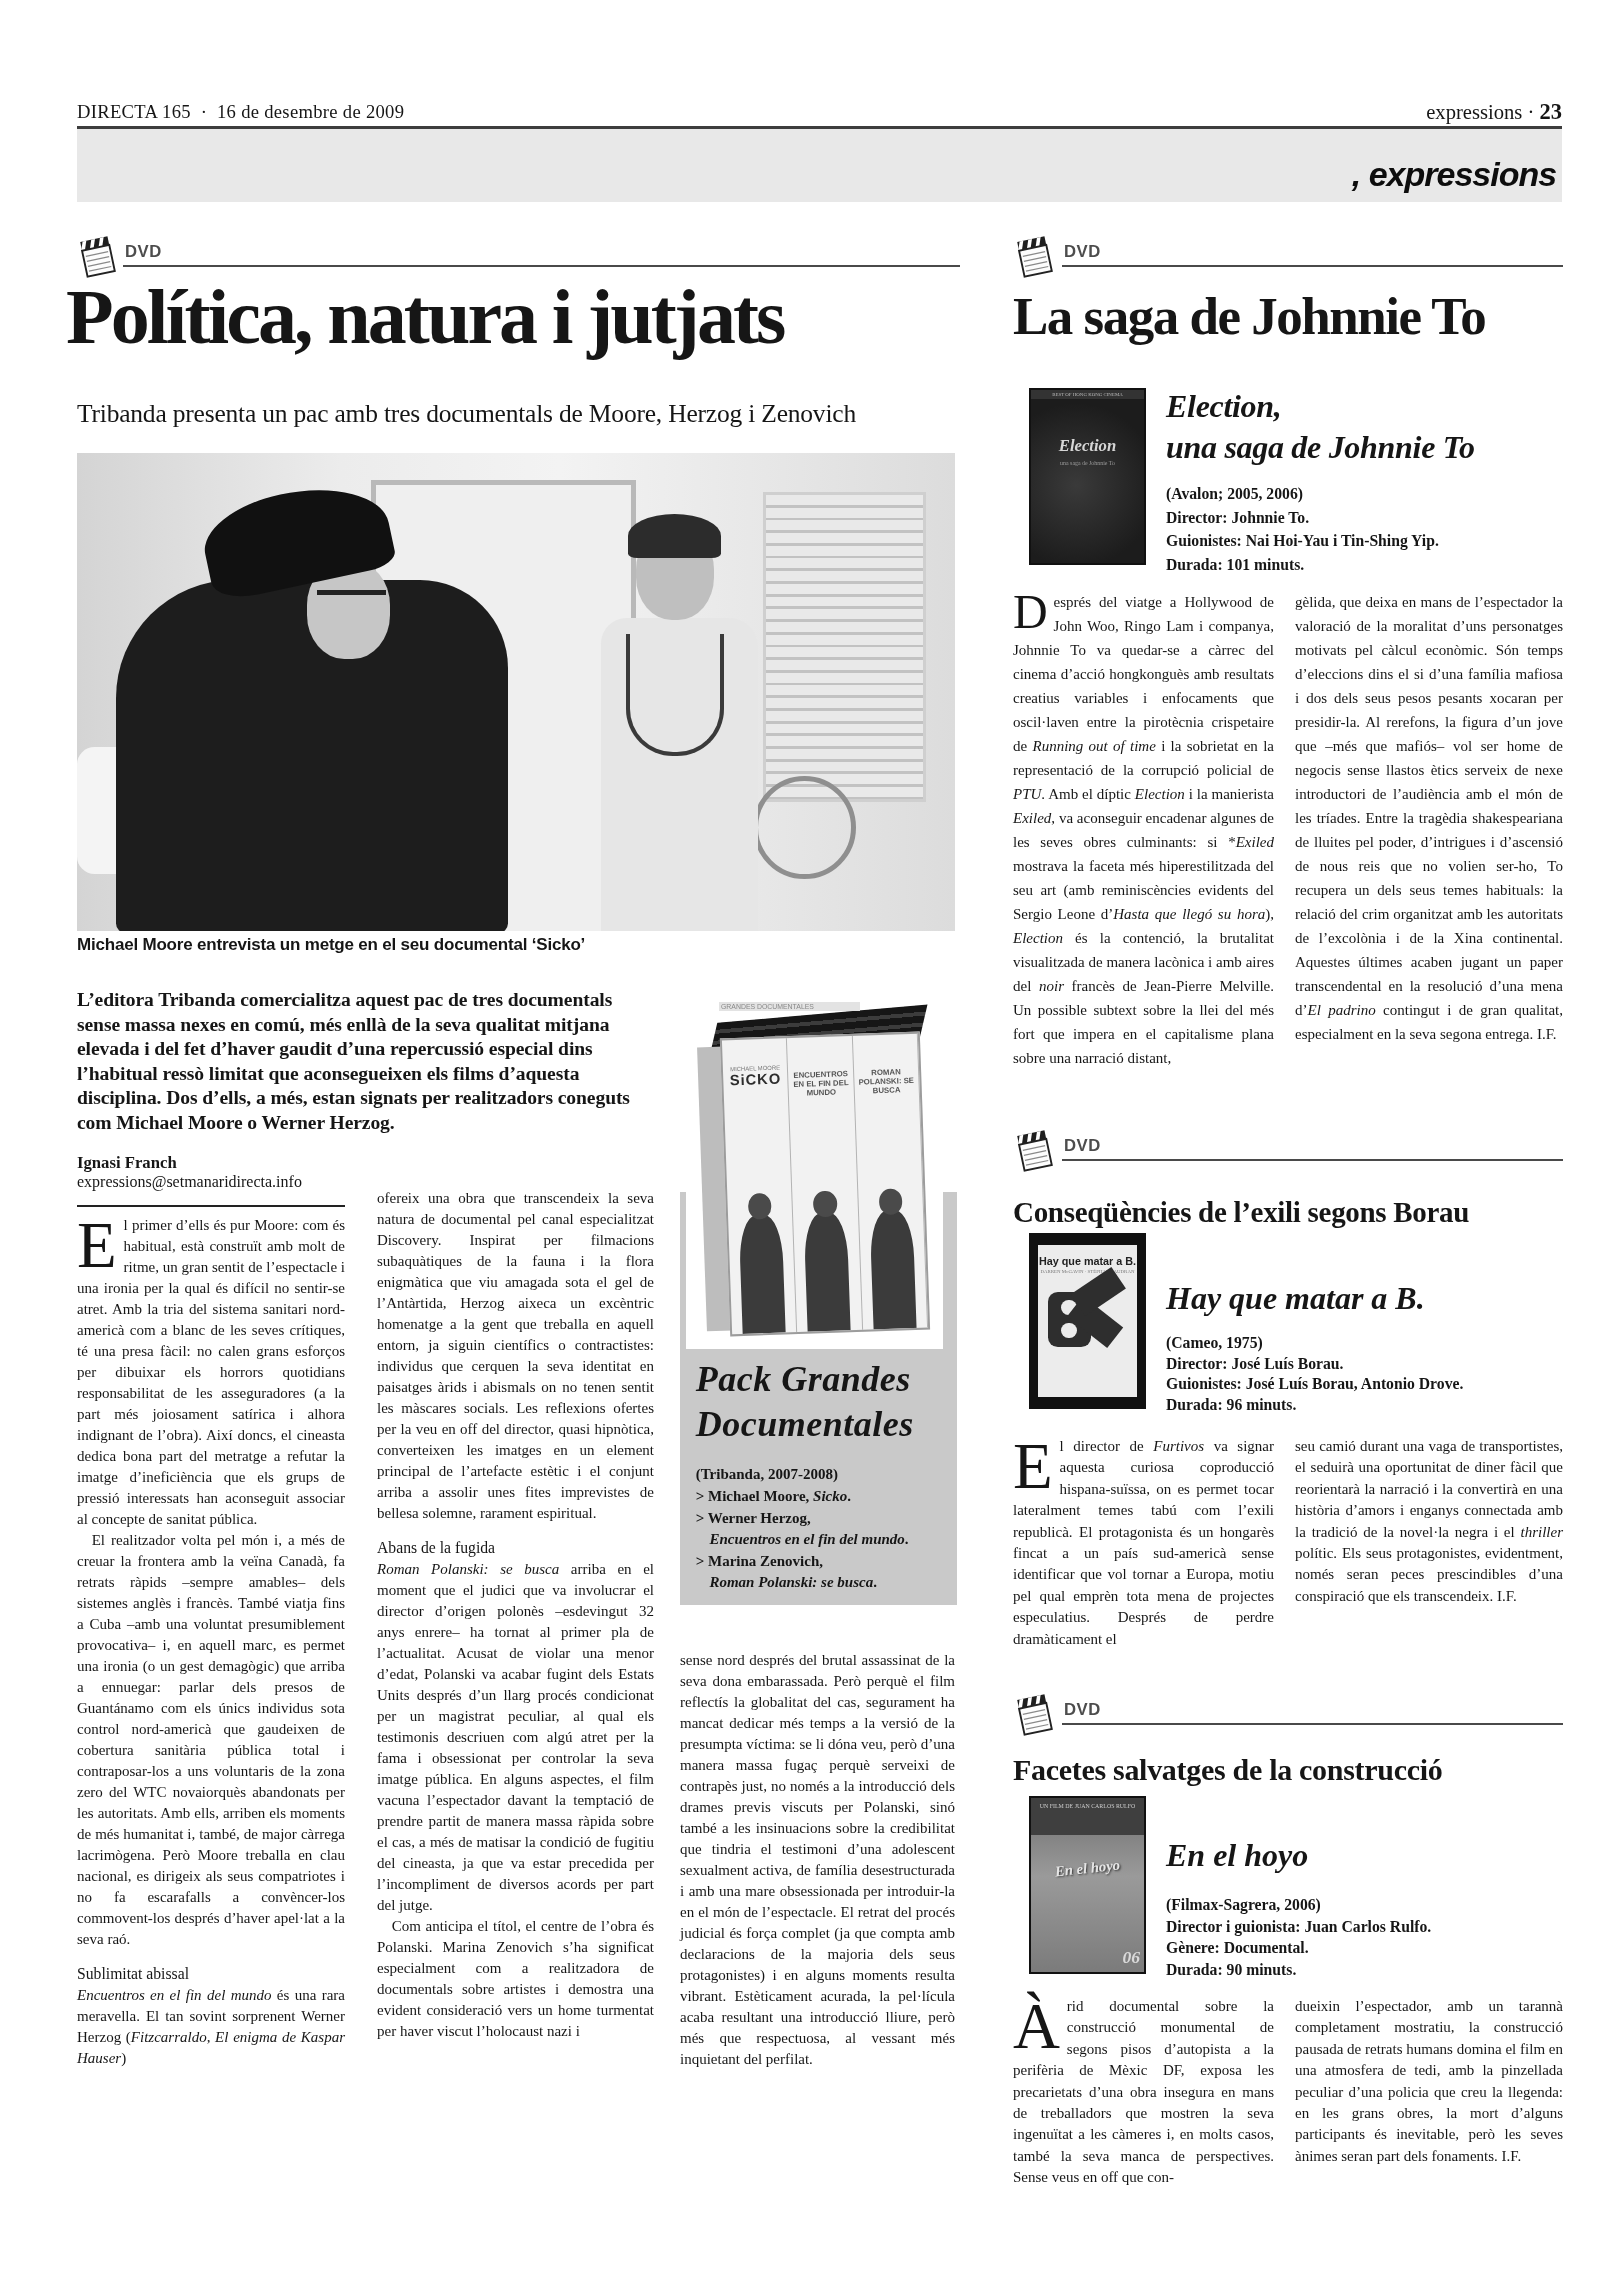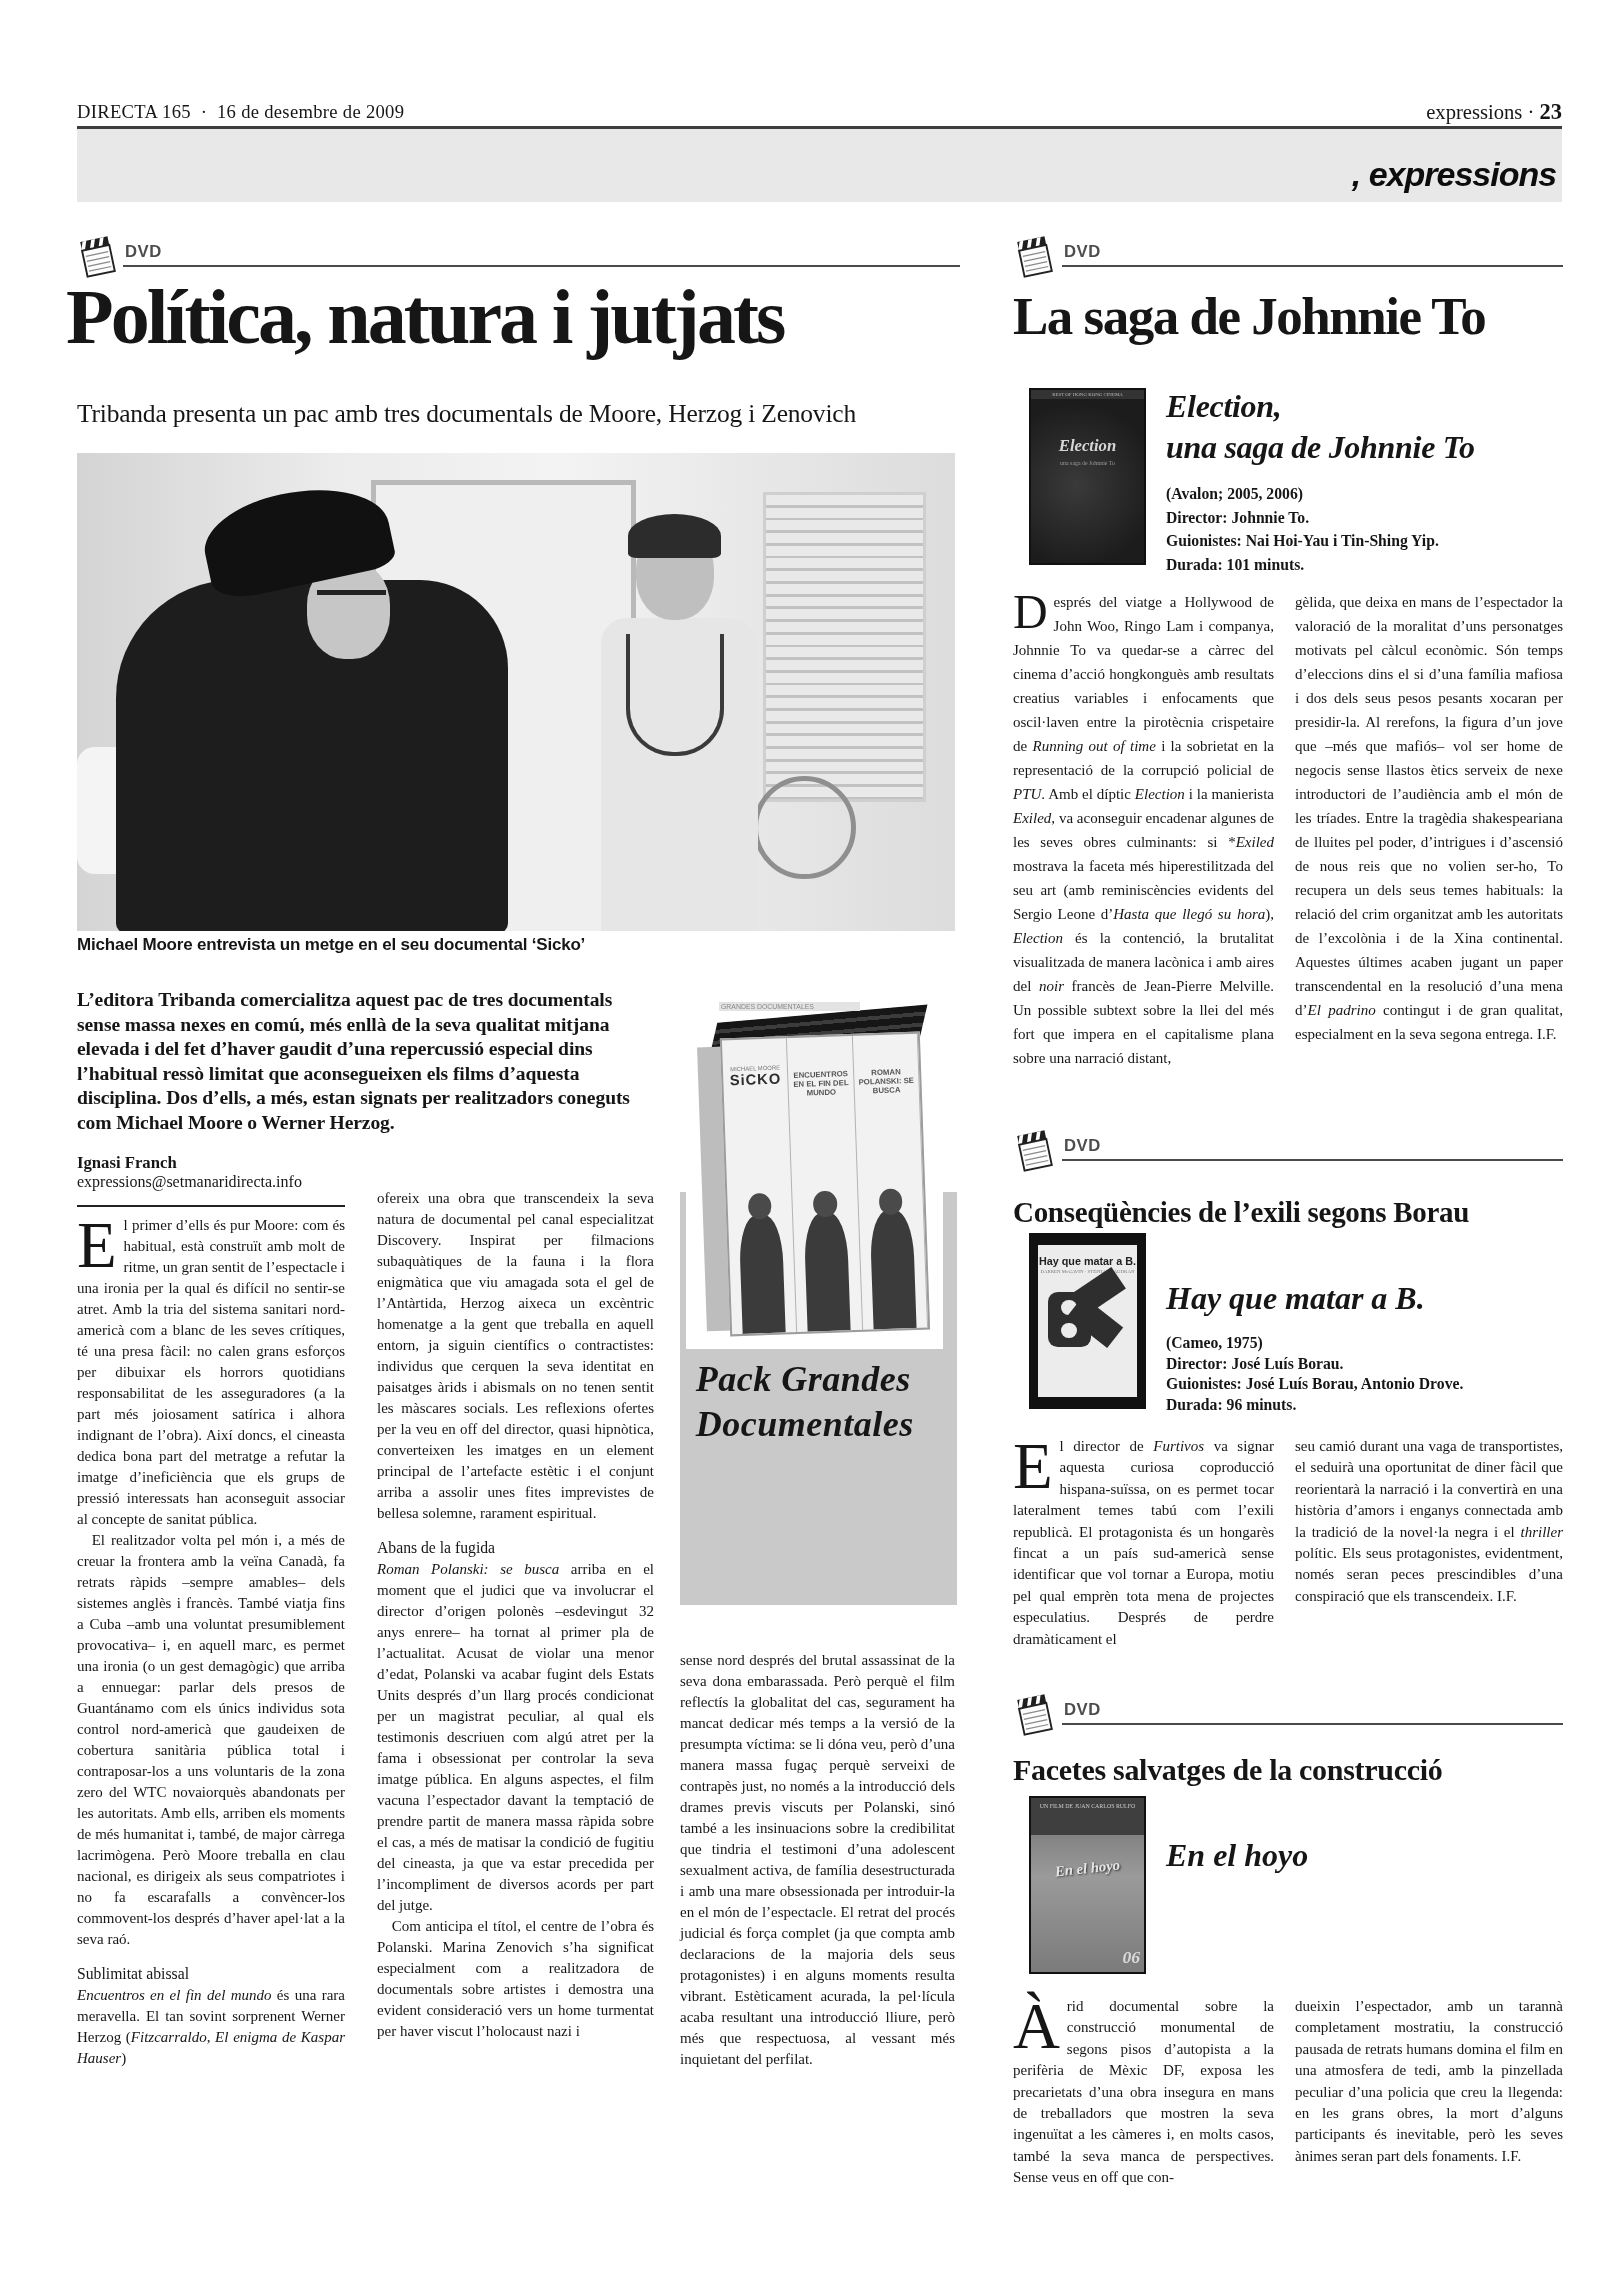--- a/index.html
+++ b/index.html
@@ -183,20 +183,26 @@
   </div>
   <div class="abs bodycol col3">
     <p>sense nord després del brutal assassinat de la seva dona embarassada. Però perquè el film reflectís la globalitat del cas, segurament ha mancat dedicar més temps a la versió de la presumpta víctima: se li dóna veu, però d’una manera massa fugaç perquè serveixi de contrapès just, no només a la introducció dels drames previs viscuts per Polanski, sinó també a les insinuacions sobre la credibilitat que tindria el testimoni d’una adolescent sexualment activa, de família desestructurada i amb una mare obsessionada per introduir-la en el món de l’espectacle. El retrat del procés judicial és força complet (ja que compta amb declaracions de la majoria dels seus protagonistes) i en alguns moments resulta vibrant. Estèticament acurada, la pel·lícula acaba resultant una introducció lliure, però més que respectuosa, al vessant més inquietant del perfilat.</p>
   </div>
 
   <div class="abs packbox">
     <div class="pack-title">
       <div>Pack Grandes</div>
       <div>Documentales</div>
     </div>
+    <div class="pack-meta">
+      <div>(Tribanda, 2007-2008)</div>
+      <div class="pack-item">&gt; Michael Moore, <i>Sicko</i>.</div>
+      <div class="pack-item">&gt; Werner Herzog,<br><i>Encuentros en el fin del mundo</i>.</div>
+      <div class="pack-item">&gt; Marina Zenovich,<br><i>Roman Polanski: se busca</i>.</div>
+    </div>
   </div>
   <div class="abs packshot">
     <div class="ps-stack"></div>
     <div class="ps-spine"></div>
     <div class="ps-front">
       <div class="ps-panel">
         <div class="ps-t1">MICHAEL MOORE</div>
         <div class="ps-big">SiCKO</div>
         <div class="ps-fig"></div>
       </div>
@@ -306,19 +312,25 @@
   <div class="abs kicker" style="left:1062px;top:1699px;width:501px;">
     <span>DVD</span>
   </div>
   <h2 class="abs rev-head3" style="margin:0;">Facetes salvatges de la construcció</h2>
   <div class="abs cover cover3">
     <div class="cov3-band">UN FILM DE JUAN CARLOS RULFO</div>
     <div class="cov3-title">En el hoyo</div>
     <div class="cov3-badge">06</div>
   </div>
   <div class="abs dvd-title3">En el hoyo</div>
+  <div class="abs credits credits3">
+    <div>(Filmax-Sagrera, 2006)</div>
+    <div>Director i guionista: Juan Carlos Rulfo.</div>
+    <div>Gènere: Documental.</div>
+    <div>Durada: 90 minuts.</div>
+  </div>
   <div class="abs revcol rev3A">
     <span class="dc3">À</span><span>rid documental sobre la construcció monumental de segons pisos d’autopista a la perifèria de Mèxic DF, exposa les precarietats d’una obra insegura en mans de treballadors que mostren la seva ingenuïtat a les càmeres i, en molts casos, també la seva manca de perspectives. Sense veus en off que con-</span>
   </div>
   <div class="abs revcol rev3B">dueixin l’espectador, amb un tarannà completament mostratiu, la construcció pausada de retrats humans domina el film en una atmosfera de tedi, amb la pinzellada peculiar d’una policia que creu la llegenda: en les grans obres, la mort d’alguns participants és inevitable, però les seves ànimes seran part dels fonaments. I.F.</div>
 
 </div>
 
 
 </body></html>

